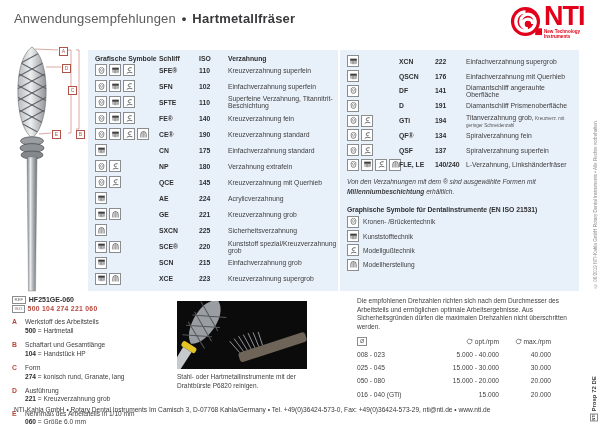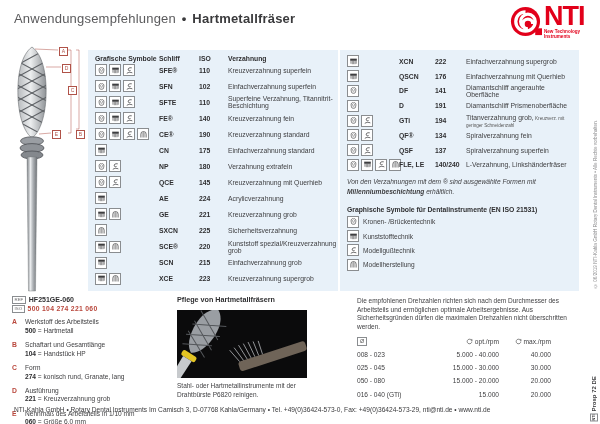--- a/index.html
+++ b/index.html
@@ -701,21 +701,20 @@
         <span class="pletter">E</span>
         <div class="ptxt">
           <div>Nennmaß des Arbeitsteils in 1/10 mm</div>
           <div><b>060</b> = Größe 6,0 mm</div>
         </div>
       </div>
     </div>
 </div>
 
 <div class="abs care">
-  <div class="sec-title">Pflege von Hartmetallfräsern</div>
   <div class="photo">
     <svg width="130" height="68" viewBox="0 0 130 68">
       <rect width="130" height="68" fill="#0b0b0c"></rect>
       <g transform="rotate(32 40 20)">
         <path d="M30 2 C38 6 42 16 41 30 C40 42 36 50 30 53 C24 50 20 42 19 30 C18 16 22 6 30 2 Z" fill="#9a9ea3"></path>
         <g stroke="#54575b" stroke-width="1">
             <path d="M16 12 L46 28 M16 24 L46 40 M46 12 L16 28 M46 24 L16 40 M16 36 L44 50 M44 36 L18 50"></path>
           </g>
         <rect x="22" y="54" width="16" height="6" rx="2" fill="#e3c423"></rect>
         <polygon points="25,60 35,60 34,110 26,110" fill="#c7cacd"></polygon>

